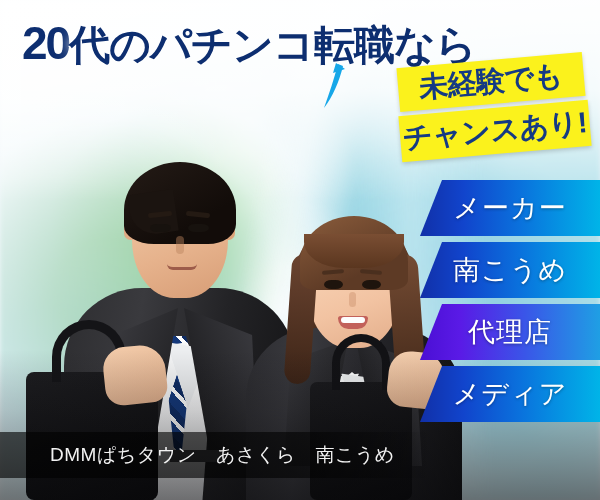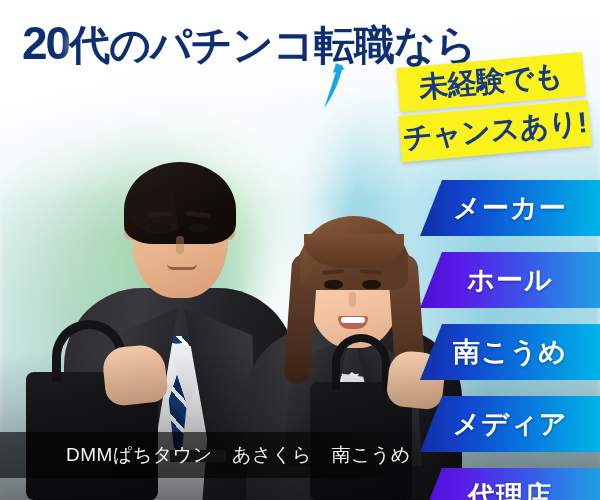--- a/index.html
+++ b/index.html
@@ -186,38 +186,38 @@
     box-shadow:0 2px 4px rgba(0,0,0,.18);
     display:flex;align-items:center;justify-content:center;
     color:#153a84;font-weight:bold;white-space:nowrap;
   }
   .badge .bar1{top:2px;width:186px;height:44px;font-size:29px;letter-spacing:-.5px;}
   .badge .bar2{top:50px;left:2px;width:190px;height:46px;font-size:29px;letter-spacing:-.5px;}
 
   
   .cats{position:absolute;right:0;top:180px;width:180px;}
   .cat{
-    position:relative;height:56px;margin-bottom:16px;
+    position:relative;height:56px;margin-bottom:6px;
     display:flex;align-items:center;justify-content:center;
-    color:#ffffff;font-size:27px;font-weight:bold;letter-spacing:1px;
+    color:#ffffff;font-size:27px;font-weight:normal;letter-spacing:1px;
     clip-path:polygon(22px 0,100% 0,100% 100%,0 100%);
     text-shadow:0 1px 3px rgba(0,0,0,.35);
     text-align:right;
   }
   .cat.blue  {background:linear-gradient(90deg,#1130a8 0%,#1144cc 24%,#0a72dd 56%,#00b4e8 100%);}
   .cat.purple{background:linear-gradient(90deg,#4a0fd4 0%,#5a1ae6 22%,#3a55e8 58%,#1f9fe4 100%);}
 
   
   .caption{
     position:absolute;left:0;bottom:22px;width:432px;height:46px;
     background:linear-gradient(90deg,rgba(0,0,0,.62) 0%,rgba(0,0,0,.60) 68%,rgba(0,0,0,0) 100%);
     display:flex;align-items:center;
   }
   .caption span{
-    margin-left:66px;color:#f2f2f2;font-size:19px;letter-spacing:.5px;white-space:nowrap;
+    margin-left:50px;color:#f2f2f2;font-size:19px;letter-spacing:.5px;white-space:nowrap;
   }
 </style>
 </head>
 <body>
 
 <div id="banner">
 
   <div class="bg-base"></div>
   <div class="bg-streaks"></div>
   <div class="bg-topwash"></div>
@@ -290,23 +290,22 @@
     <path d="M24 1 L33 7 L21 11 Z" fill="#17a7e8"></path>
   </svg>
 
   <div class="badge">
     <div class="bar bar1">未経験でも</div>
     <div class="bar bar2">チャンスあり!</div>
   </div>
 
   <div class="cats">
     <div class="cat blue">メーカー</div>
-    <div class="cat purple">ホール</div>
     <div class="cat blue">南こうめ</div>
+    <div class="cat purple">代理店</div>
     <div class="cat blue">メディア</div>
-    <div class="cat purple">代理店</div>
   </div>
 
   <div class="caption">
     <span>DMMぱちタウン　あさくら　南こうめ</span>
   </div>
 
 </div>
 
 </body></html>

